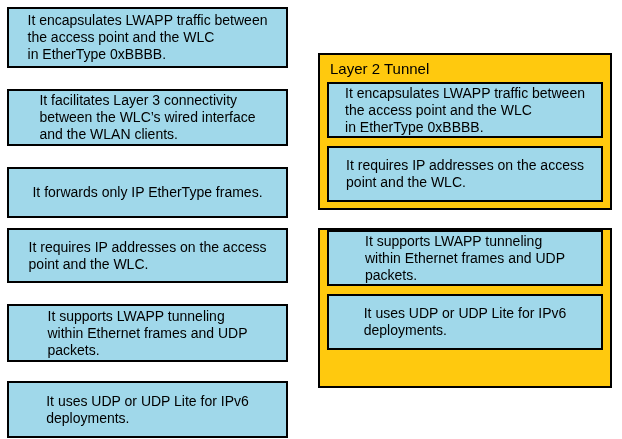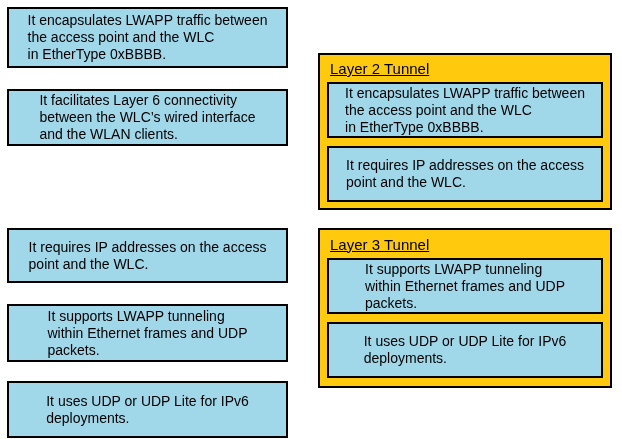--- a/index.html
+++ b/index.html
@@ -42,42 +42,42 @@
     flex-direction: column;
     padding: 0 7px 6px 7px;
   }
   .tunnel-title {
     height: 28px;
     display: flex;
     align-items: center;
     font-size: 15px;
     line-height: 15px;
     padding-left: 3px;
-    text-decoration: underline;
   }
   .tunnel .card {
     position: relative;
     width: 100%;
     flex: 0 0 auto;
   }
   .tunnel .gap { height: 8px; flex: 0 0 auto; }
 </style>
 </head>
 <body>
 
 <div id="canvas">
 
   <div class="card src-card" style="top:7px;  height:61px;">It encapsulates LWAPP traffic between
 the access point and the WLC
 in EtherType 0xBBBB.</div>
 
-  <div class="card src-card" style="top:89px; height:57px;">It facilitates Layer 6 connectivity
+  <div class="card src-card" style="top:89px; height:57px;">It facilitates Layer 3 connectivity
 between the WLC’s wired interface
 and the WLAN clients.</div>
 
+  <div class="card src-card" style="top:167px; height:51px;">It forwards only IP EtherType frames.</div>
 
   <div class="card src-card" style="top:228px; height:55px;">It requires IP addresses on the access
 point and the WLC.</div>
 
   <div class="card src-card" style="top:304px; height:58px;">It supports LWAPP tunneling
 within Ethernet frames and UDP
 packets.</div>
 
   <div class="card src-card" style="top:381px; height:57px;">It uses UDP or UDP Lite for IPv6
 deployments.</div>
@@ -86,21 +86,20 @@
     <div class="tunnel-title">Layer 2 Tunnel</div>
     <div class="card" style="height:56px;">It encapsulates LWAPP traffic between
 the access point and the WLC
 in EtherType 0xBBBB.</div>
     <div class="gap"></div>
     <div class="card" style="height:56px;">It requires IP addresses on the access
 point and the WLC.</div>
   </div>
 
   <div class="tunnel" style="top:228px; height:160px;">
-    <div class="tunnel-title">Layer 3 Tunnel</div>
     <div class="card" style="height:56px;">It supports LWAPP tunneling
 within Ethernet frames and UDP
 packets.</div>
     <div class="gap"></div>
     <div class="card" style="height:56px;">It uses UDP or UDP Lite for IPv6
 deployments.</div>
   </div>
 
 </div>
 

